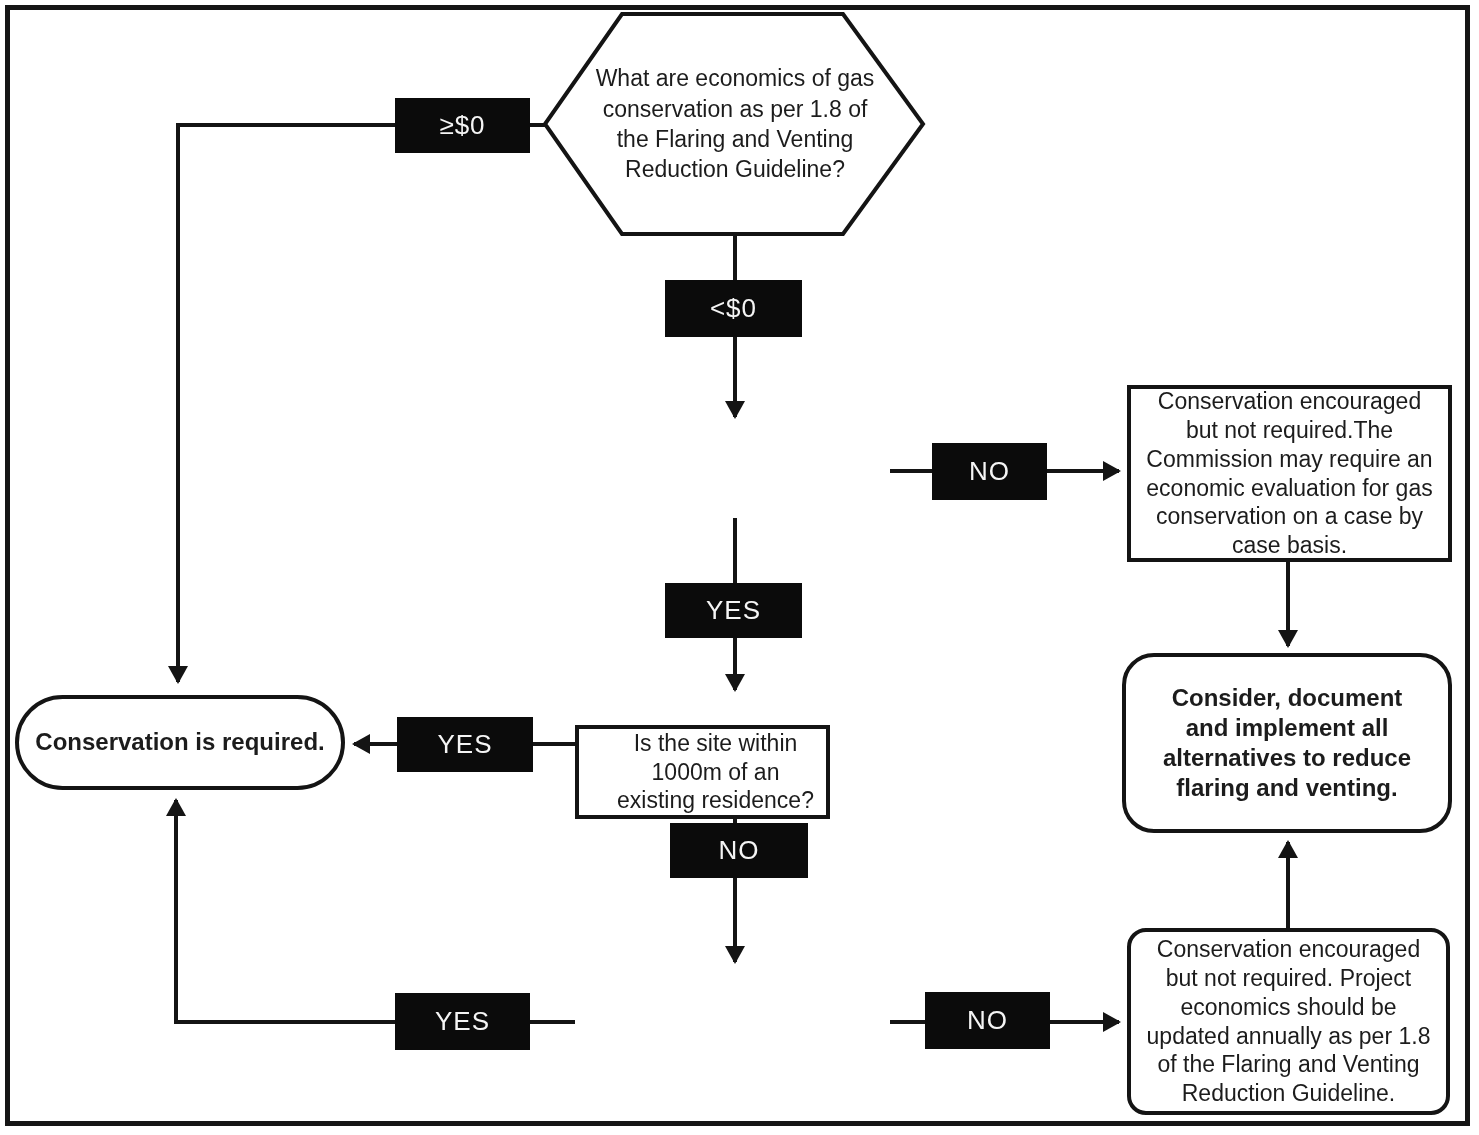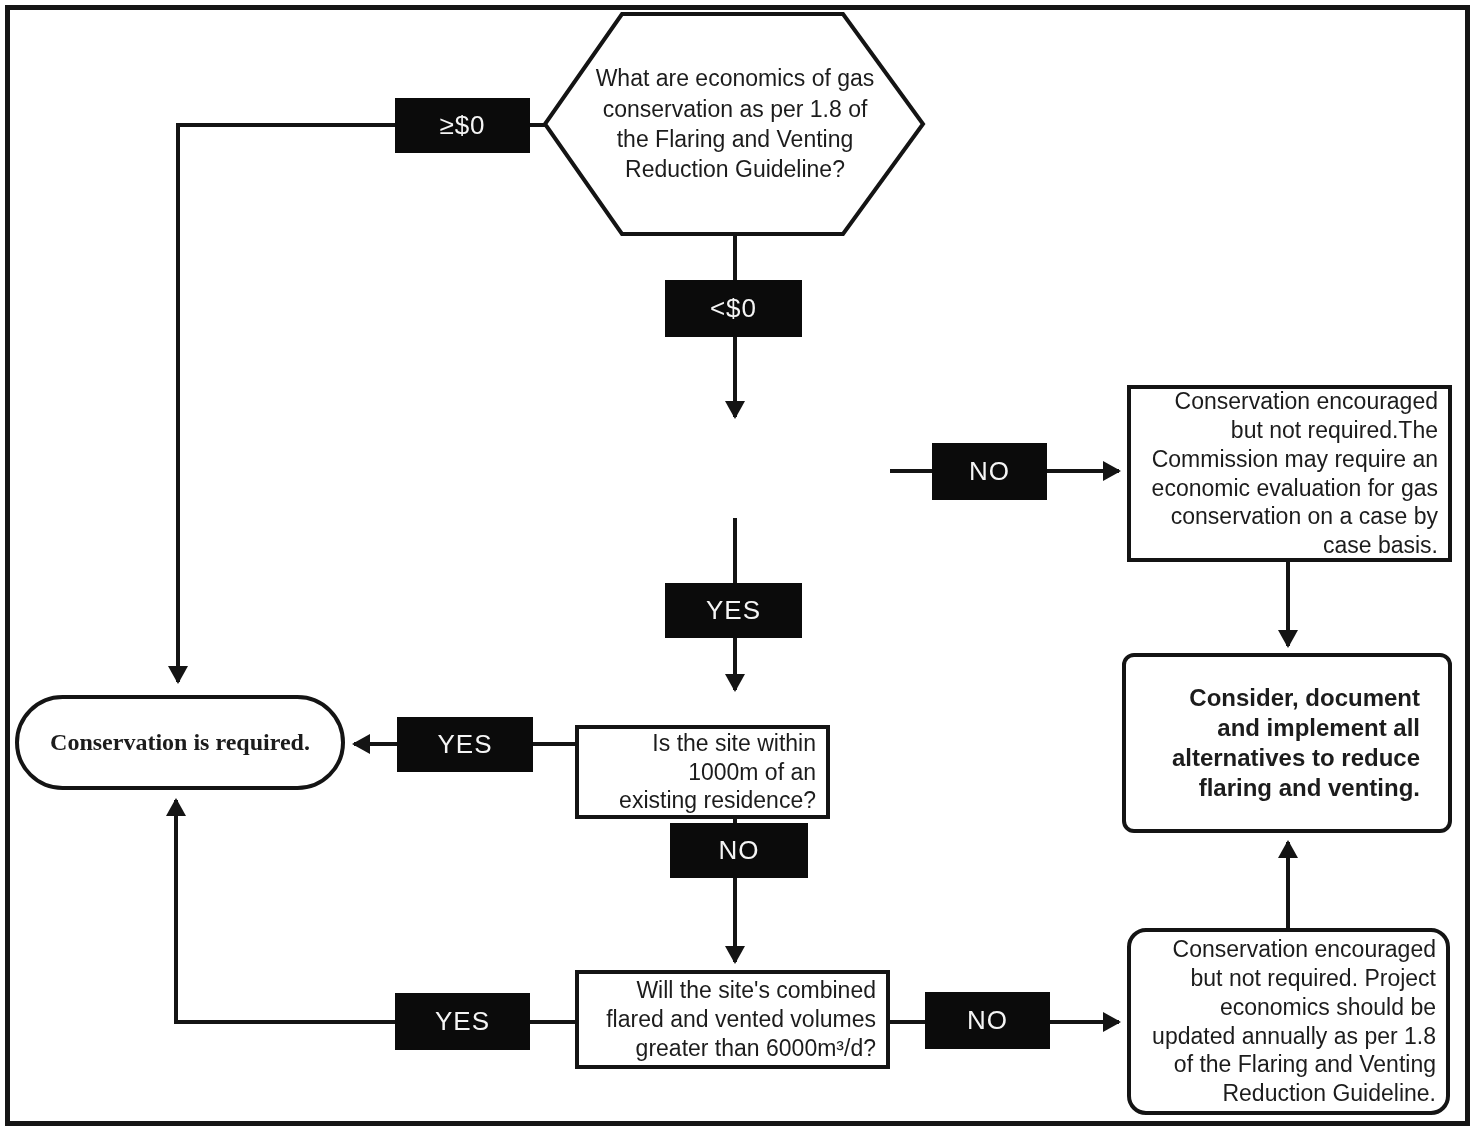--- a/index.html
+++ b/index.html
@@ -27,28 +27,28 @@
   }
   .node {
     position: absolute;
     box-sizing: border-box;
     background: #ffffff;
     border: 4px solid #141414;
     color: #1c1c1c;
     display: flex;
     align-items: center;
     justify-content: center;
-    text-align: right;
+    text-align: center;
     font-size: 23px;
     line-height: 1.26;
     padding: 4px 10px;
   }
   .node.bold { font-weight: bold; }
-  .stadium { border-radius: 48px; font-family: Liberation Serif, serif; }
-  .rounded { border-radius: 12px; }
+  .stadium { border-radius: 48px; }
+  .rounded { border-radius: 32px; }
   .edge-label {
     position: absolute;
     box-sizing: border-box;
     background: #0b0b0b;
     color: #f5f5f5;
     display: flex;
     align-items: center;
     justify-content: center;
     text-align: center;
     font-size: 26px;
@@ -100,21 +100,20 @@
     <line x1="1288" y1="928" x2="1288" y2="842" stroke="#141414" stroke-width="4" marker-end="url(#arrow)"></line>
 
     <polygon points="622,14 843,14 923,124 843,234 622,234 545,124" fill="#ffffff" stroke="#141414" stroke-width="4"></polygon>
   </svg>
 
   <div class="hex-text" style="left:585px; top:22px; width:300px; height:204px;">What are economics of gas conservation as per 1.8 of the Flaring and Venting Reduction Guideline?</div>
 
 
   <div class="node" style="left:575px; top:725px; width:255px; height:94px;padding-left:36px;">Is the site within 1000m of an existing residence?</div>
 
-  <div class="node" style="left:575px; top:970px; width:315px; height:99px;">Will the site's combined flared and vented volumes greater than 6000m³/d?</div>
 
   <div class="node stadium bold" style="left:15px; top:695px; width:330px; height:95px; font-size:24px;">Conservation is required.</div>
 
   <div class="node" style="left:1127px; top:385px; width:325px; height:177px;">Conservation encouraged but not required.The Commission may require an economic evaluation for gas conservation on a case by case basis.</div>
 
   <div class="node" style="left:1127px; top:928px; width:323px; height:187px;border-radius:19px;">Conservation encouraged but not required. Project economics should be updated annually as per 1.8 of the Flaring and Venting Reduction Guideline.</div>
 
   <div class="node rounded bold" style="left:1122px; top:653px; width:330px; height:180px; font-size:24px; padding:4px 28px;">Consider, document and implement all alternatives to reduce flaring and venting.</div>
 
   <div class="edge-label" style="left:395px; top:98px; width:135px; height:55px;">≥$0</div>

